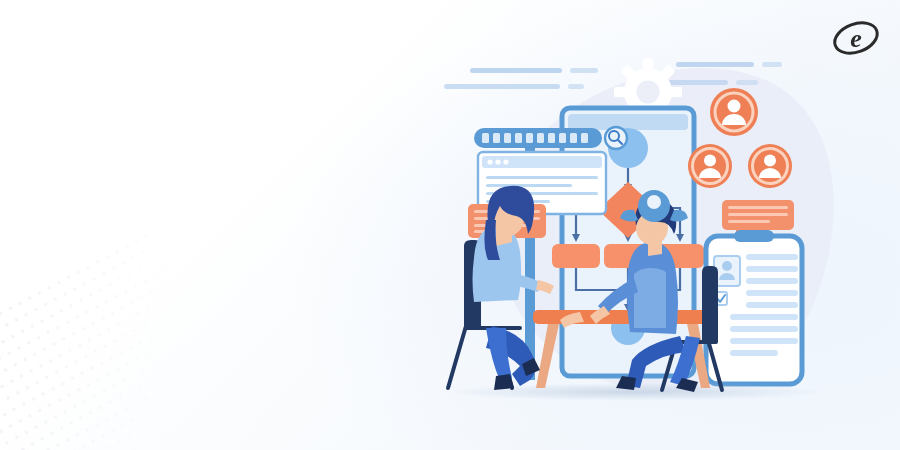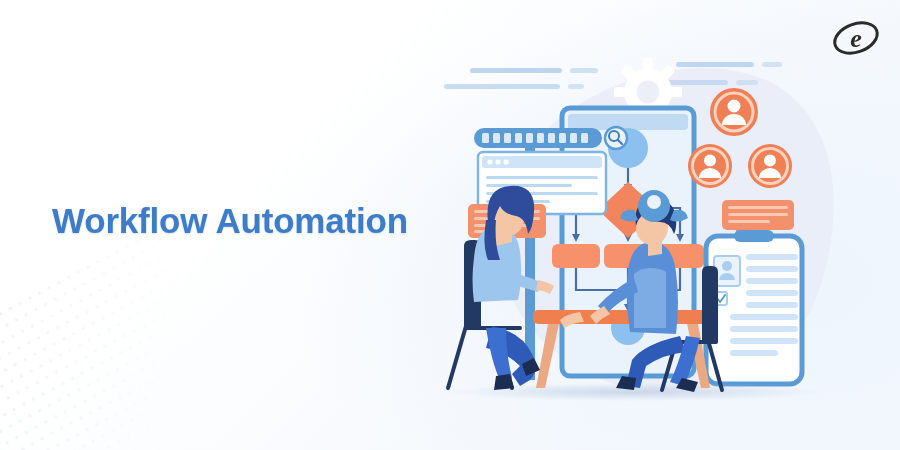--- a/index.html
+++ b/index.html
@@ -280,21 +280,20 @@
         <circle cx="224" cy="166" r="16" fill="#5b9bd5"></circle>
         <circle cx="224" cy="162" r="7" fill="#eaf3fc"></circle>
         <path d="M204 170 q-12 -2 -14 8 q10 6 18 2 z" fill="#5b9bd5"></path>
         <path d="M244 170 q12 -2 14 8 q-10 6 -18 2 z" fill="#5b9bd5"></path>
       </g>
 
       <path d="M150 272 q-14 2 -20 8 l4 8 q10 -6 20 -6 z" fill="#f4c6a6"></path>
     </g>
   </svg>
 
-  <div class="title">Workflow Automation</div>
 
   <svg class="logo" viewBox="0 0 52 52">
     <g transform="rotate(-20 26 26)">
       <ellipse cx="26" cy="26" rx="22" ry="14" fill="none" stroke="#2b2b2b" stroke-width="3"></ellipse>
     </g>
     <text x="26" y="35" text-anchor="middle" font-family="Liberation Serif, serif" font-size="26" font-style="italic" font-weight="bold" fill="#2b2b2b">e</text>
   </svg>
 
 </div>
 

